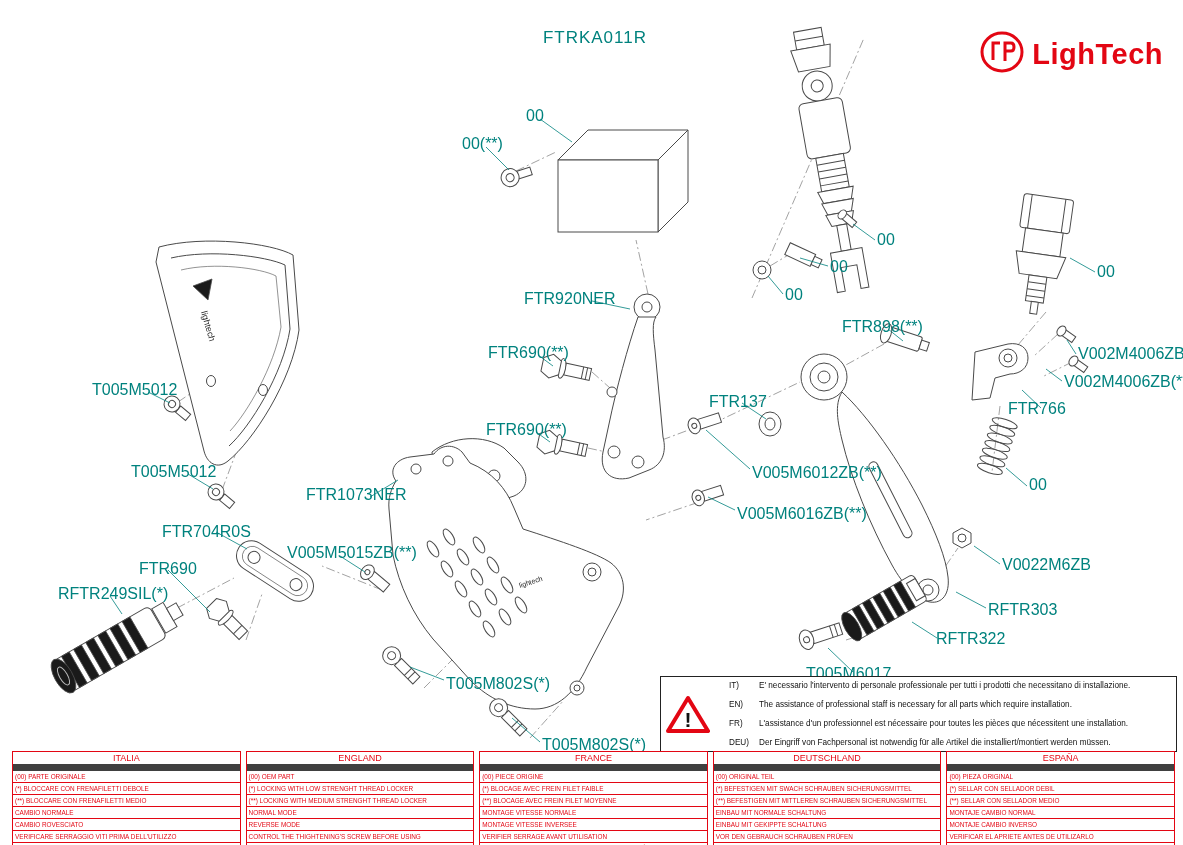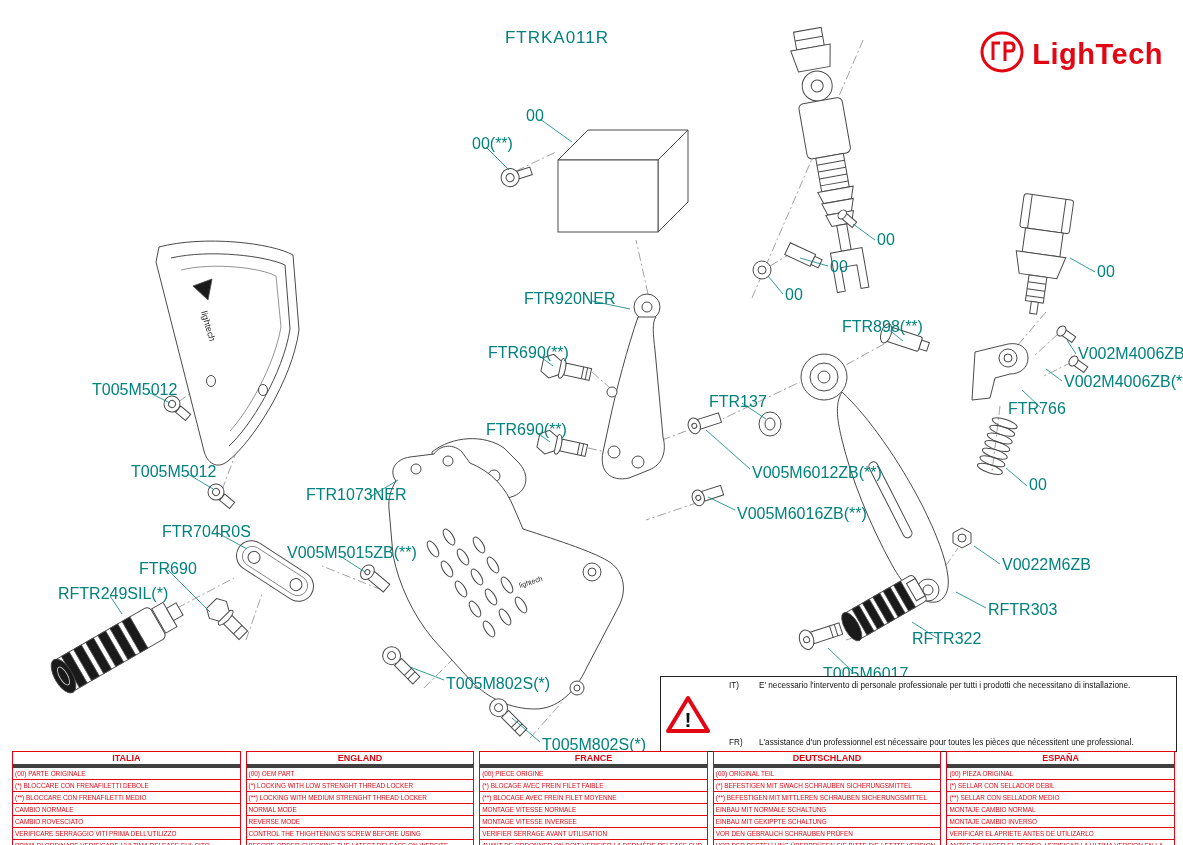--- a/index.html
+++ b/index.html
@@ -1,40 +1,40 @@
 <!DOCTYPE html>
 <html><head>
 <meta charset="utf-8">
 <style>
   html,body{margin:0;padding:0;background:#fff;}
   .sheet{position:relative;width:1183px;height:845px;background:#fff;overflow:hidden;
          font-family:"Liberation Sans",sans-serif;}
   .sheet-title{position:absolute;left:467px;top:28px;width:180px;text-align:center;
 :               color:#00827e;font-size:17px;letter-spacing:1px;}
-  .sheet-title{position:absolute;left:467px;top:28px;width:180px;text-align:center;
+  .sheet-title{position:absolute;left:467px;top:28px;width:180px;text-align:right;
                color:#00827e;font-size:17px;letter-spacing:1px;}
   .logo{position:absolute;right:20px;top:30px;display:flex;align-items:center;gap:7px;}
   .brand{color:#e30613;font-weight:bold;font-size:29px;letter-spacing:.5px;}
   .plabel{position:absolute;color:#00827e;font-size:16px;white-space:nowrap;}
   svg.draw{position:absolute;left:0;top:0;}
   .ln{stroke:#4a4a4a;fill:none;stroke-width:1;}
   .fw{stroke:#4a4a4a;fill:#fff;stroke-width:1;}
   .dk{stroke:#4a4a4a;fill:#1a1a1a;stroke-width:.8;}
   .dd{stroke:#8a8a8a;stroke-width:.8;stroke-dasharray:9 3 2 3;fill:none;}
   .ld{stroke:#00827e;stroke-width:.8;}
   .warnbox{position:absolute;left:660px;top:676px;width:515px;height:74px;
            border:1.5px solid #222;display:flex;background:#fff;}
   .warn-icon-cell{width:54px;display:flex;align-items:center;justify-content:center;}
   .warn-rows{flex:1;padding:4px 6px 4px 2px;display:flex;flex-direction:column;
              justify-content:space-between;font-size:8.2px;color:#111;}
   .warn-row{display:flex;gap:3px;white-space:nowrap;}
   .wl{width:27px;flex:none;padding-left:12px;}
   .tables{position:absolute;left:12px;right:8px;top:751px;display:flex;gap:5px;}
   .ctable{flex:1;border:1px solid #e30613;color:#e30613;background:#fff;}
-  .thead{text-align:center;font-weight:bold;font-size:9px;border-bottom:4px solid #404040;padding:1px 0;}
+  .thead{text-align:center;font-weight:normal;font-size:9px;border-bottom:7px solid #404040;padding:1px 0;}
   .trow{border-bottom:1px solid #e30613;padding:1.5px 2px;line-height:1.18;min-height:8px;
         display:flex;align-items:center;font-size:6.4px;text-transform:uppercase;}
   .trow:last-child{border-bottom:none;}
 </style>
 </head>
 <body>
 
 <div class="sheet">
 
   <svg class="draw" width="1183" height="845" viewBox="0 0 1183 845">
@@ -364,21 +364,21 @@
     <span>
       <svg width="46" height="44" viewBox="0 0 46 44">
         <ellipse cx="23" cy="22" rx="20" ry="19" fill="none" stroke="#e30613" stroke-width="3"></ellipse>
         <path d="M14 30 L14 13 L21 13" stroke="#e30613" stroke-width="3" fill="none"></path>
         <path d="M26 31 L26 13 L32 13 C36 13 36 21 32 21 L26 21" stroke="#e30613" stroke-width="3" fill="none"></path>
       </svg>
     </span>
     <span class="brand">LighTech</span>
   </div>
 
-  <span class="plabel" style="left:472px;top:135px">00(**)</span>
+  <span class="plabel" style="left:462px;top:135px">00(**)</span>
   <span class="plabel" style="left:526px;top:107px">00</span>
   <span class="plabel" style="left:524px;top:290px">FTR920NER</span>
   <span class="plabel" style="left:488px;top:344px">FTR690(**)</span>
   <span class="plabel" style="left:486px;top:421px">FTR690(**)</span>
   <span class="plabel" style="left:92px;top:381px">T005M5012</span>
   <span class="plabel" style="left:131px;top:463px">T005M5012</span>
   <span class="plabel" style="left:306px;top:486px">FTR1073NER</span>
   <span class="plabel" style="left:162px;top:523px">FTR704R0S</span>
   <span class="plabel" style="left:287px;top:544px">V005M5015ZB(**)</span>
   <span class="plabel" style="left:139px;top:560px">FTR690</span>
@@ -392,38 +392,46 @@
   <span class="plabel" style="left:830px;top:258px">00</span>
   <span class="plabel" style="left:785px;top:286px">00</span>
   <span class="plabel" style="left:842px;top:318px">FTR898(**)</span>
   <span class="plabel" style="left:1097px;top:263px">00</span>
   <span class="plabel" style="left:1078px;top:345px">V002M4006ZB(**)</span>
   <span class="plabel" style="left:1064px;top:373px">V002M4006ZB(**)</span>
   <span class="plabel" style="left:1008px;top:400px">FTR766</span>
   <span class="plabel" style="left:1029px;top:476px">00</span>
   <span class="plabel" style="left:1002px;top:556px">V0022M6ZB</span>
   <span class="plabel" style="left:988px;top:601px">RFTR303</span>
-  <span class="plabel" style="left:912px;top:630px">RFTR322</span>
-  <span class="plabel" style="left:823px;top:665px">T005M6017</span>
+  <span class="plabel" style="left:936px;top:630px">RFTR322</span>
+  <span class="plabel" style="left:806px;top:665px">T005M6017</span>
 
   <div class="warnbox">
     <div class="warn-icon-cell">
       <svg width="44" height="40" viewBox="0 0 44 40">
         <polygon points="22,4 42,37 2,37" fill="none" stroke="#e30613" stroke-width="4" stroke-linejoin="round"></polygon>
         <text x="22" y="33" text-anchor="middle" font-size="21" font-weight="bold" fill="#111" font-family="Liberation Sans, sans-serif">!</text>
       </svg>
     </div>
     <div class="warn-rows">
       <div class="warn-row">
         <span class="wl">IT)</span>
         <span>E' necessario l'intervento di personale professionale per tutti i prodotti che necessitano di installazione.</span>
       </div>
       <div class="warn-row">
+        <span class="wl">EN)</span>
+        <span>The assistance of professional staff is necessary for all parts which require installation.</span>
+      </div>
+      <div class="warn-row">
         <span class="wl">FR)</span>
-        <span>L'assistance d'un professionnel est nécessaire pour toutes les pièces que nécessitent une professional.</span>
+        <span>L'assistance d'un professionnel est nécessaire pour toutes les pièces que nécessitent une installation.</span>
+      </div>
+      <div class="warn-row">
+        <span class="wl">DEU)</span>
+        <span>Der Eingriff von Fachpersonal ist notwendig  für alle Artikel die installiert/montiert werden müssen.</span>
       </div>
     </div>
   </div>
 
   <div class="tables">
     <div class="ctable">
       <div class="thead">ITALIA</div>
       <div class="trow">(00) PARTE ORIGINALE</div>
       <div class="trow">(*)  BLOCCARE CON FRENAFILETTI DEBOLE</div>
       <div class="trow">(**) BLOCCARE CON FRENAFILETTI MEDIO</div>

